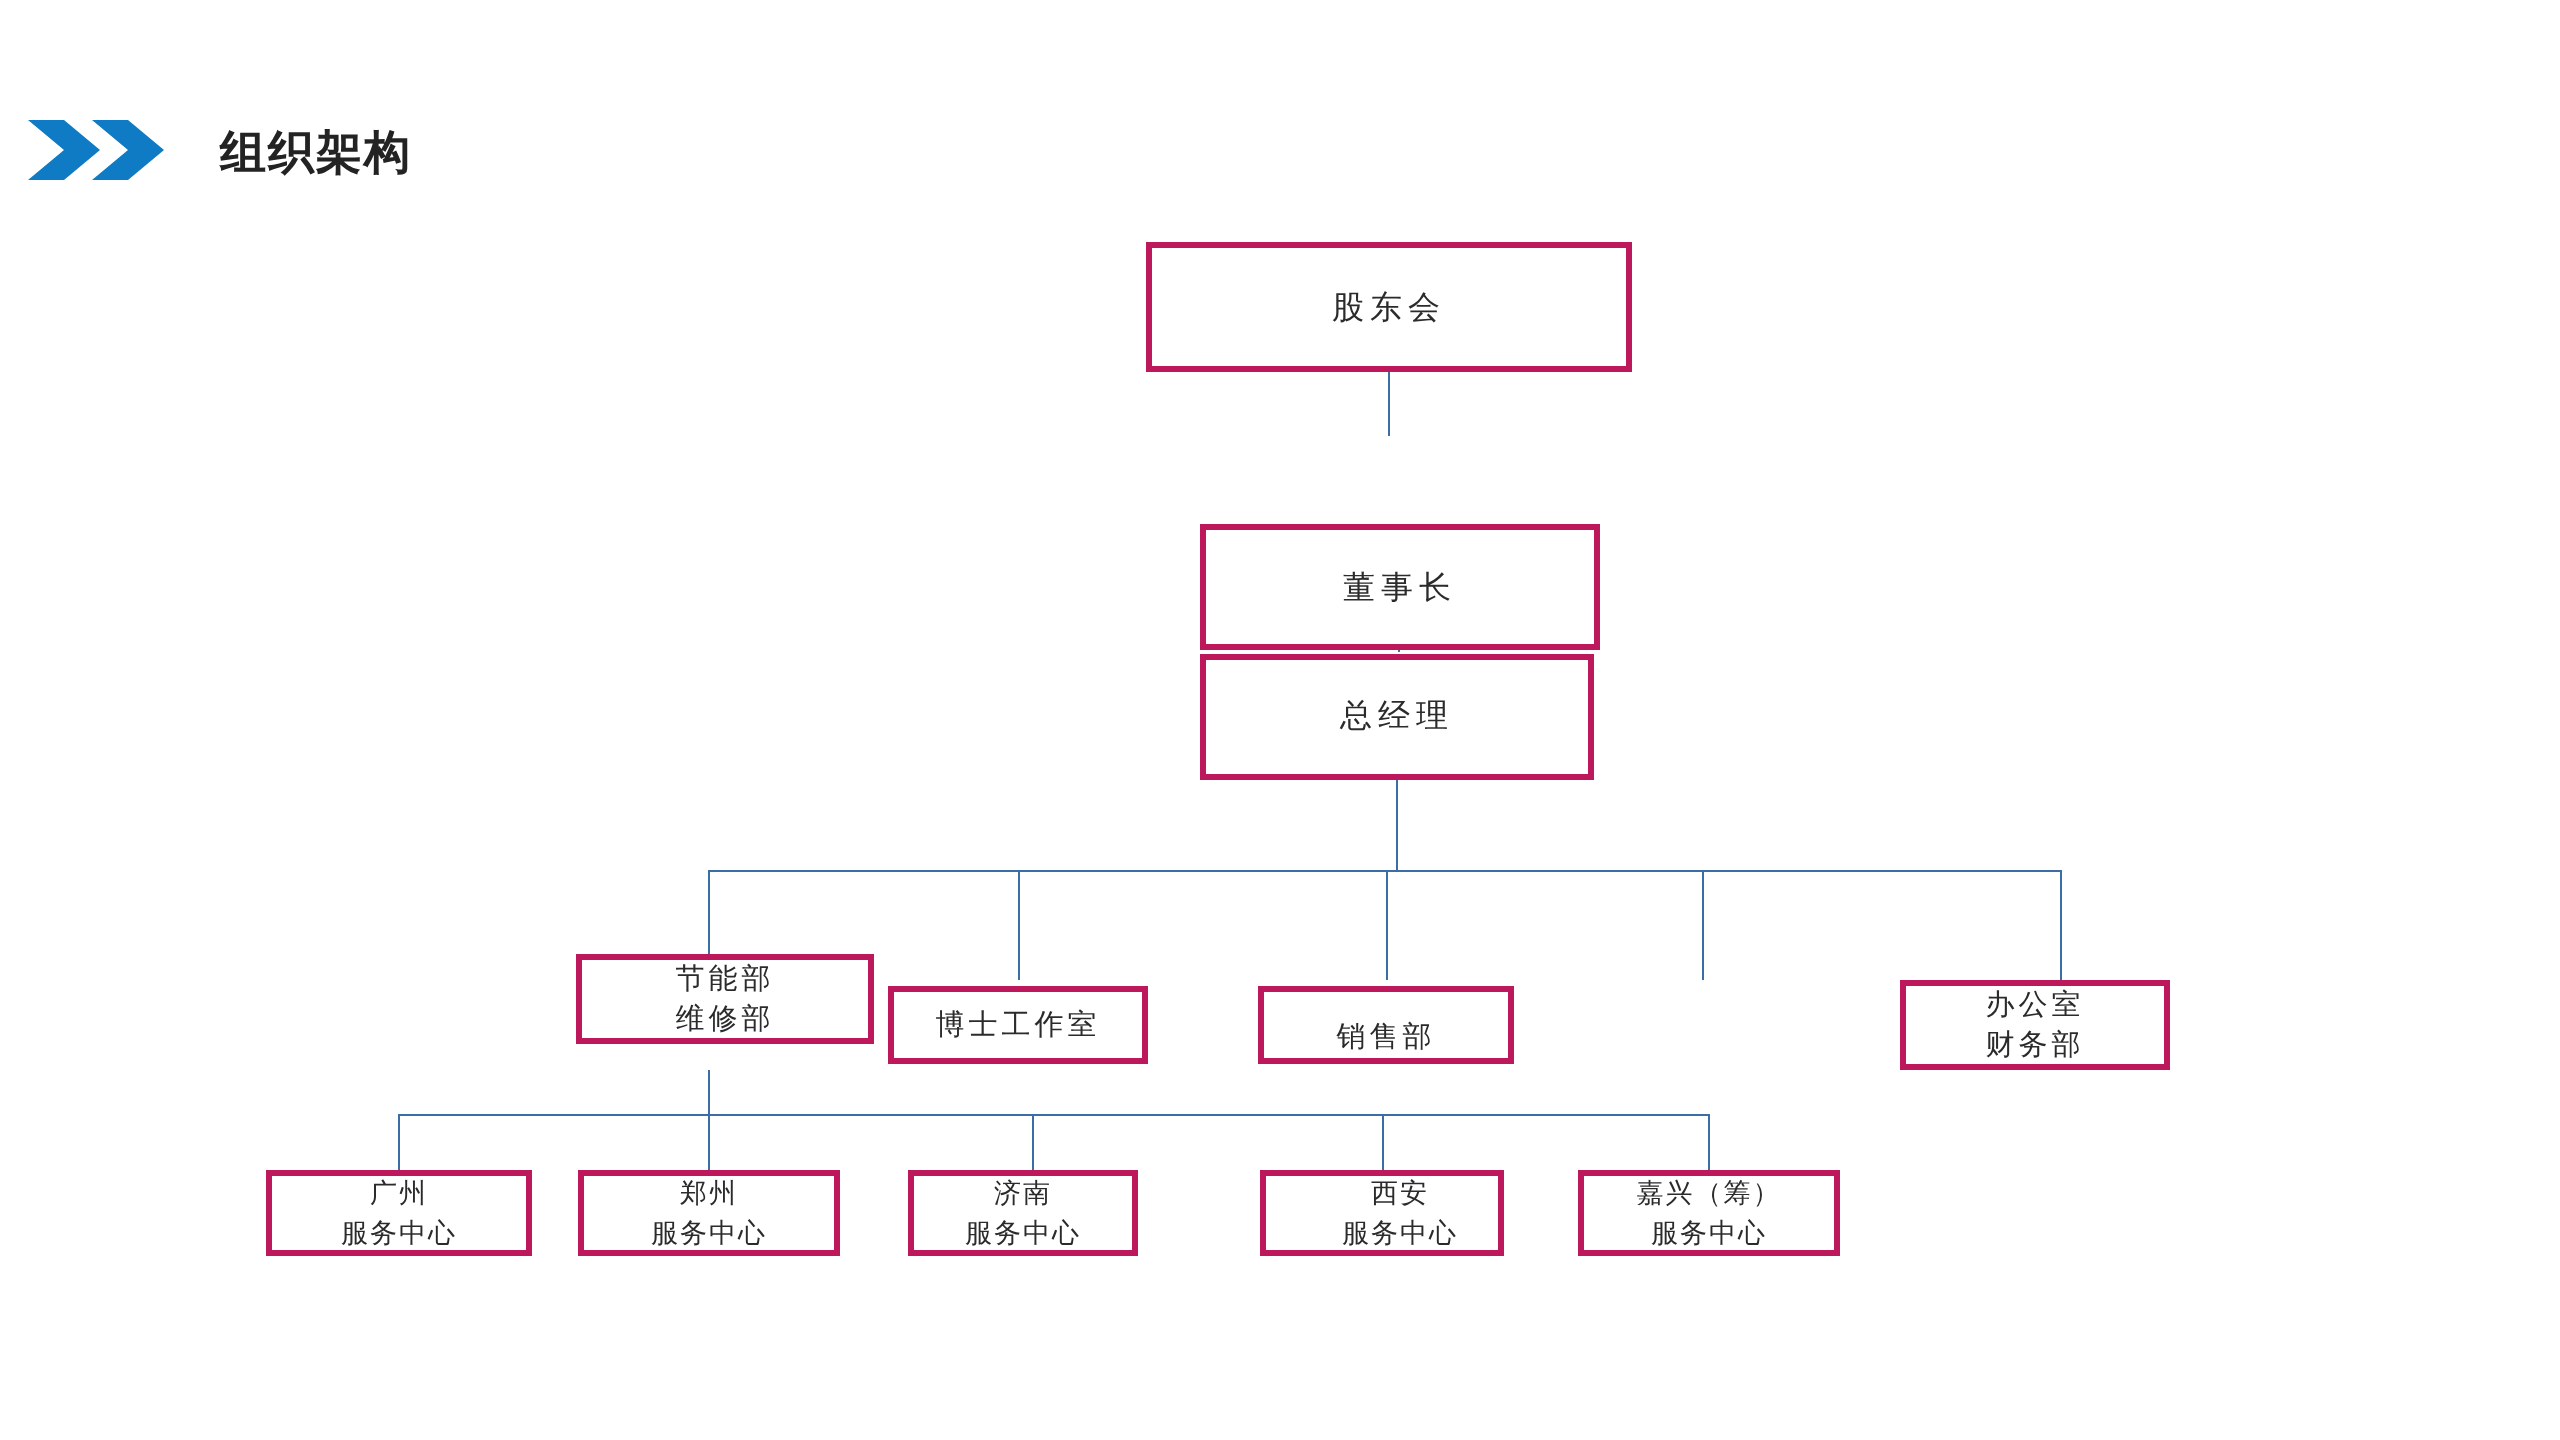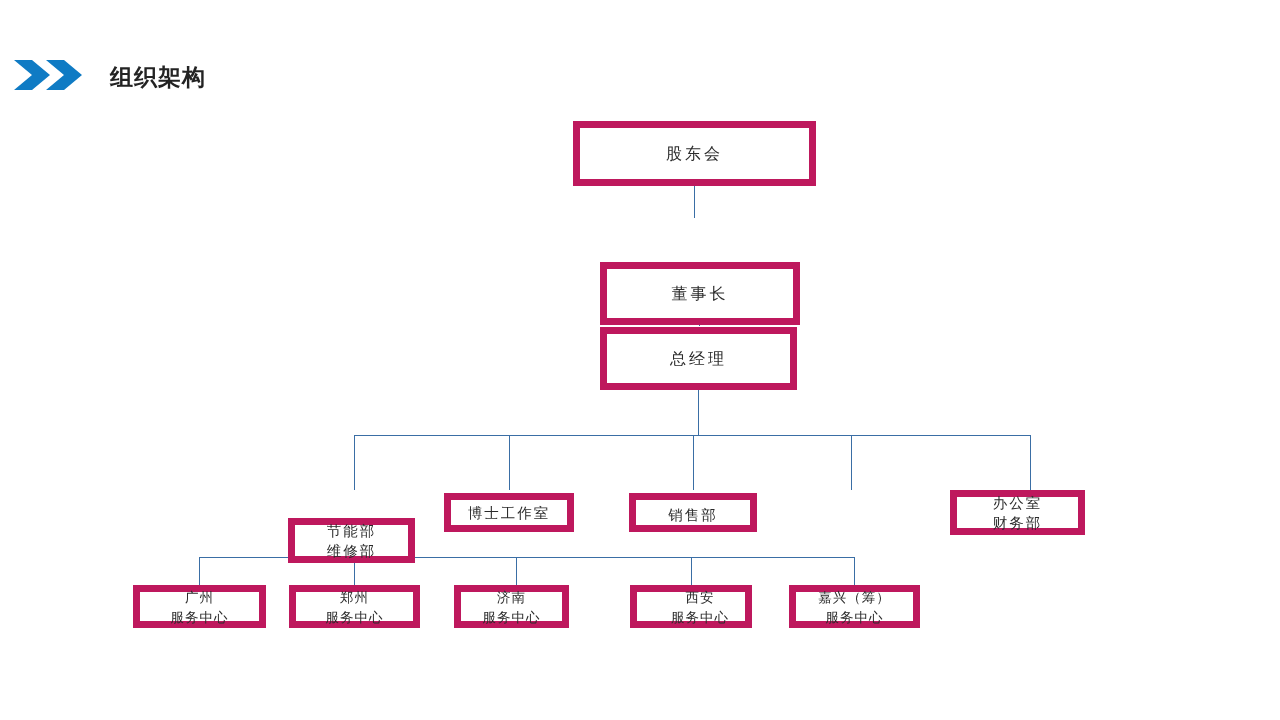--- a/index.html
+++ b/index.html
@@ -47,21 +47,21 @@
   #chart {
     position: absolute;
     left: 0; top: 0;
     width: 1280px;
     height: 720px;
   }
 
   .node {
     position: absolute;
     box-sizing: border-box;
-    border: 7px solid #be185d;
+    border: 3px solid #be185d;
     background: #ffffff;
     color: #2b2b2b;
     display: flex;
     flex-direction: column;
     align-items: center;
     justify-content: center;
     text-align: center;
     font-size: 15px;
     line-height: 20px;
     letter-spacing: 2px;
@@ -128,21 +128,21 @@
     </div>
 
     <div class="node level2" style="left:600px; top:218px; width:200px; height:63px;">
       <span class="ln">董事长</span>
     </div>
 
     <div class="node level3" style="left:600px; top:327px; width:197px; height:63px;">
       <span class="ln">总经理</span>
     </div>
 
-    <div class="node dept" style="left:288px; top:518px; width:127px; height:45px;">
+    <div class="node dept" style="left:288px; top:477px; width:149px; height:45px;">
       <span class="ln">节能部</span>
       <span class="ln">维修部</span>
     </div>
 
     <div class="node dept" style="left:444px; top:493px; width:130px; height:39px;">
       <span class="ln">博士工作室</span>
     </div>
 
     <div class="node dept" style="left:629px; top:493px; width:128px; height:39px;justify-content:flex-end;">
       <span class="ln">销售部</span>

